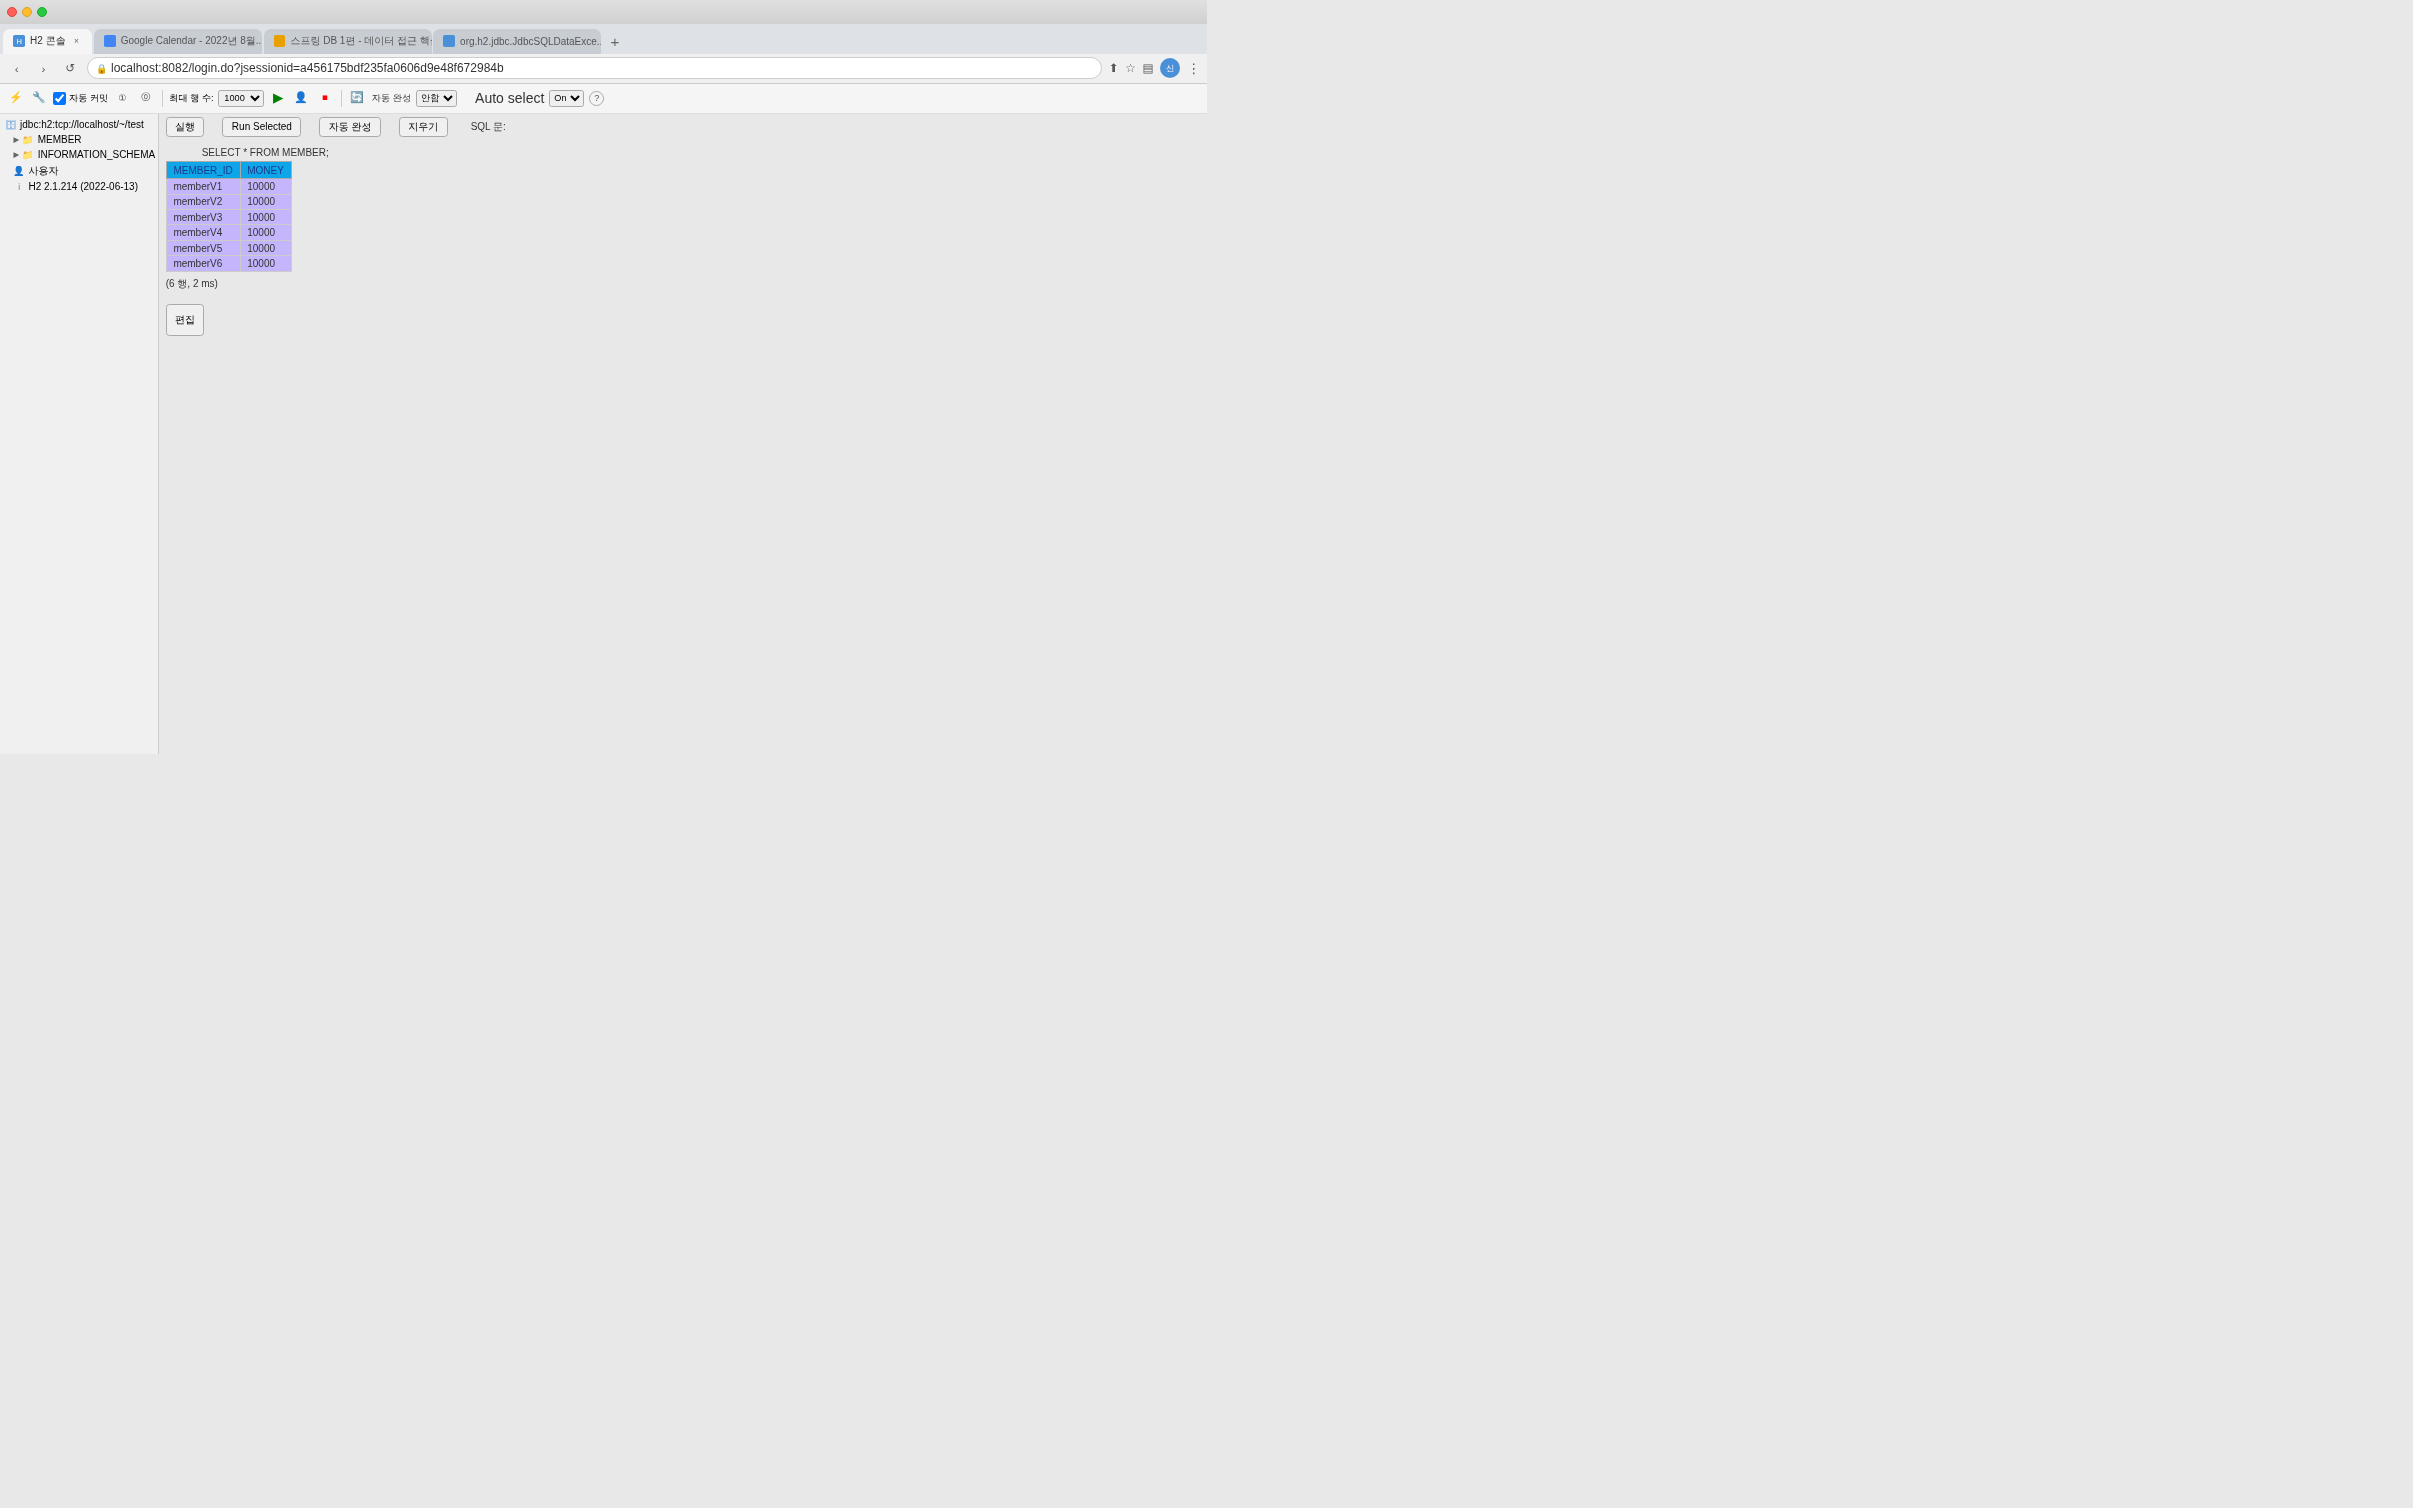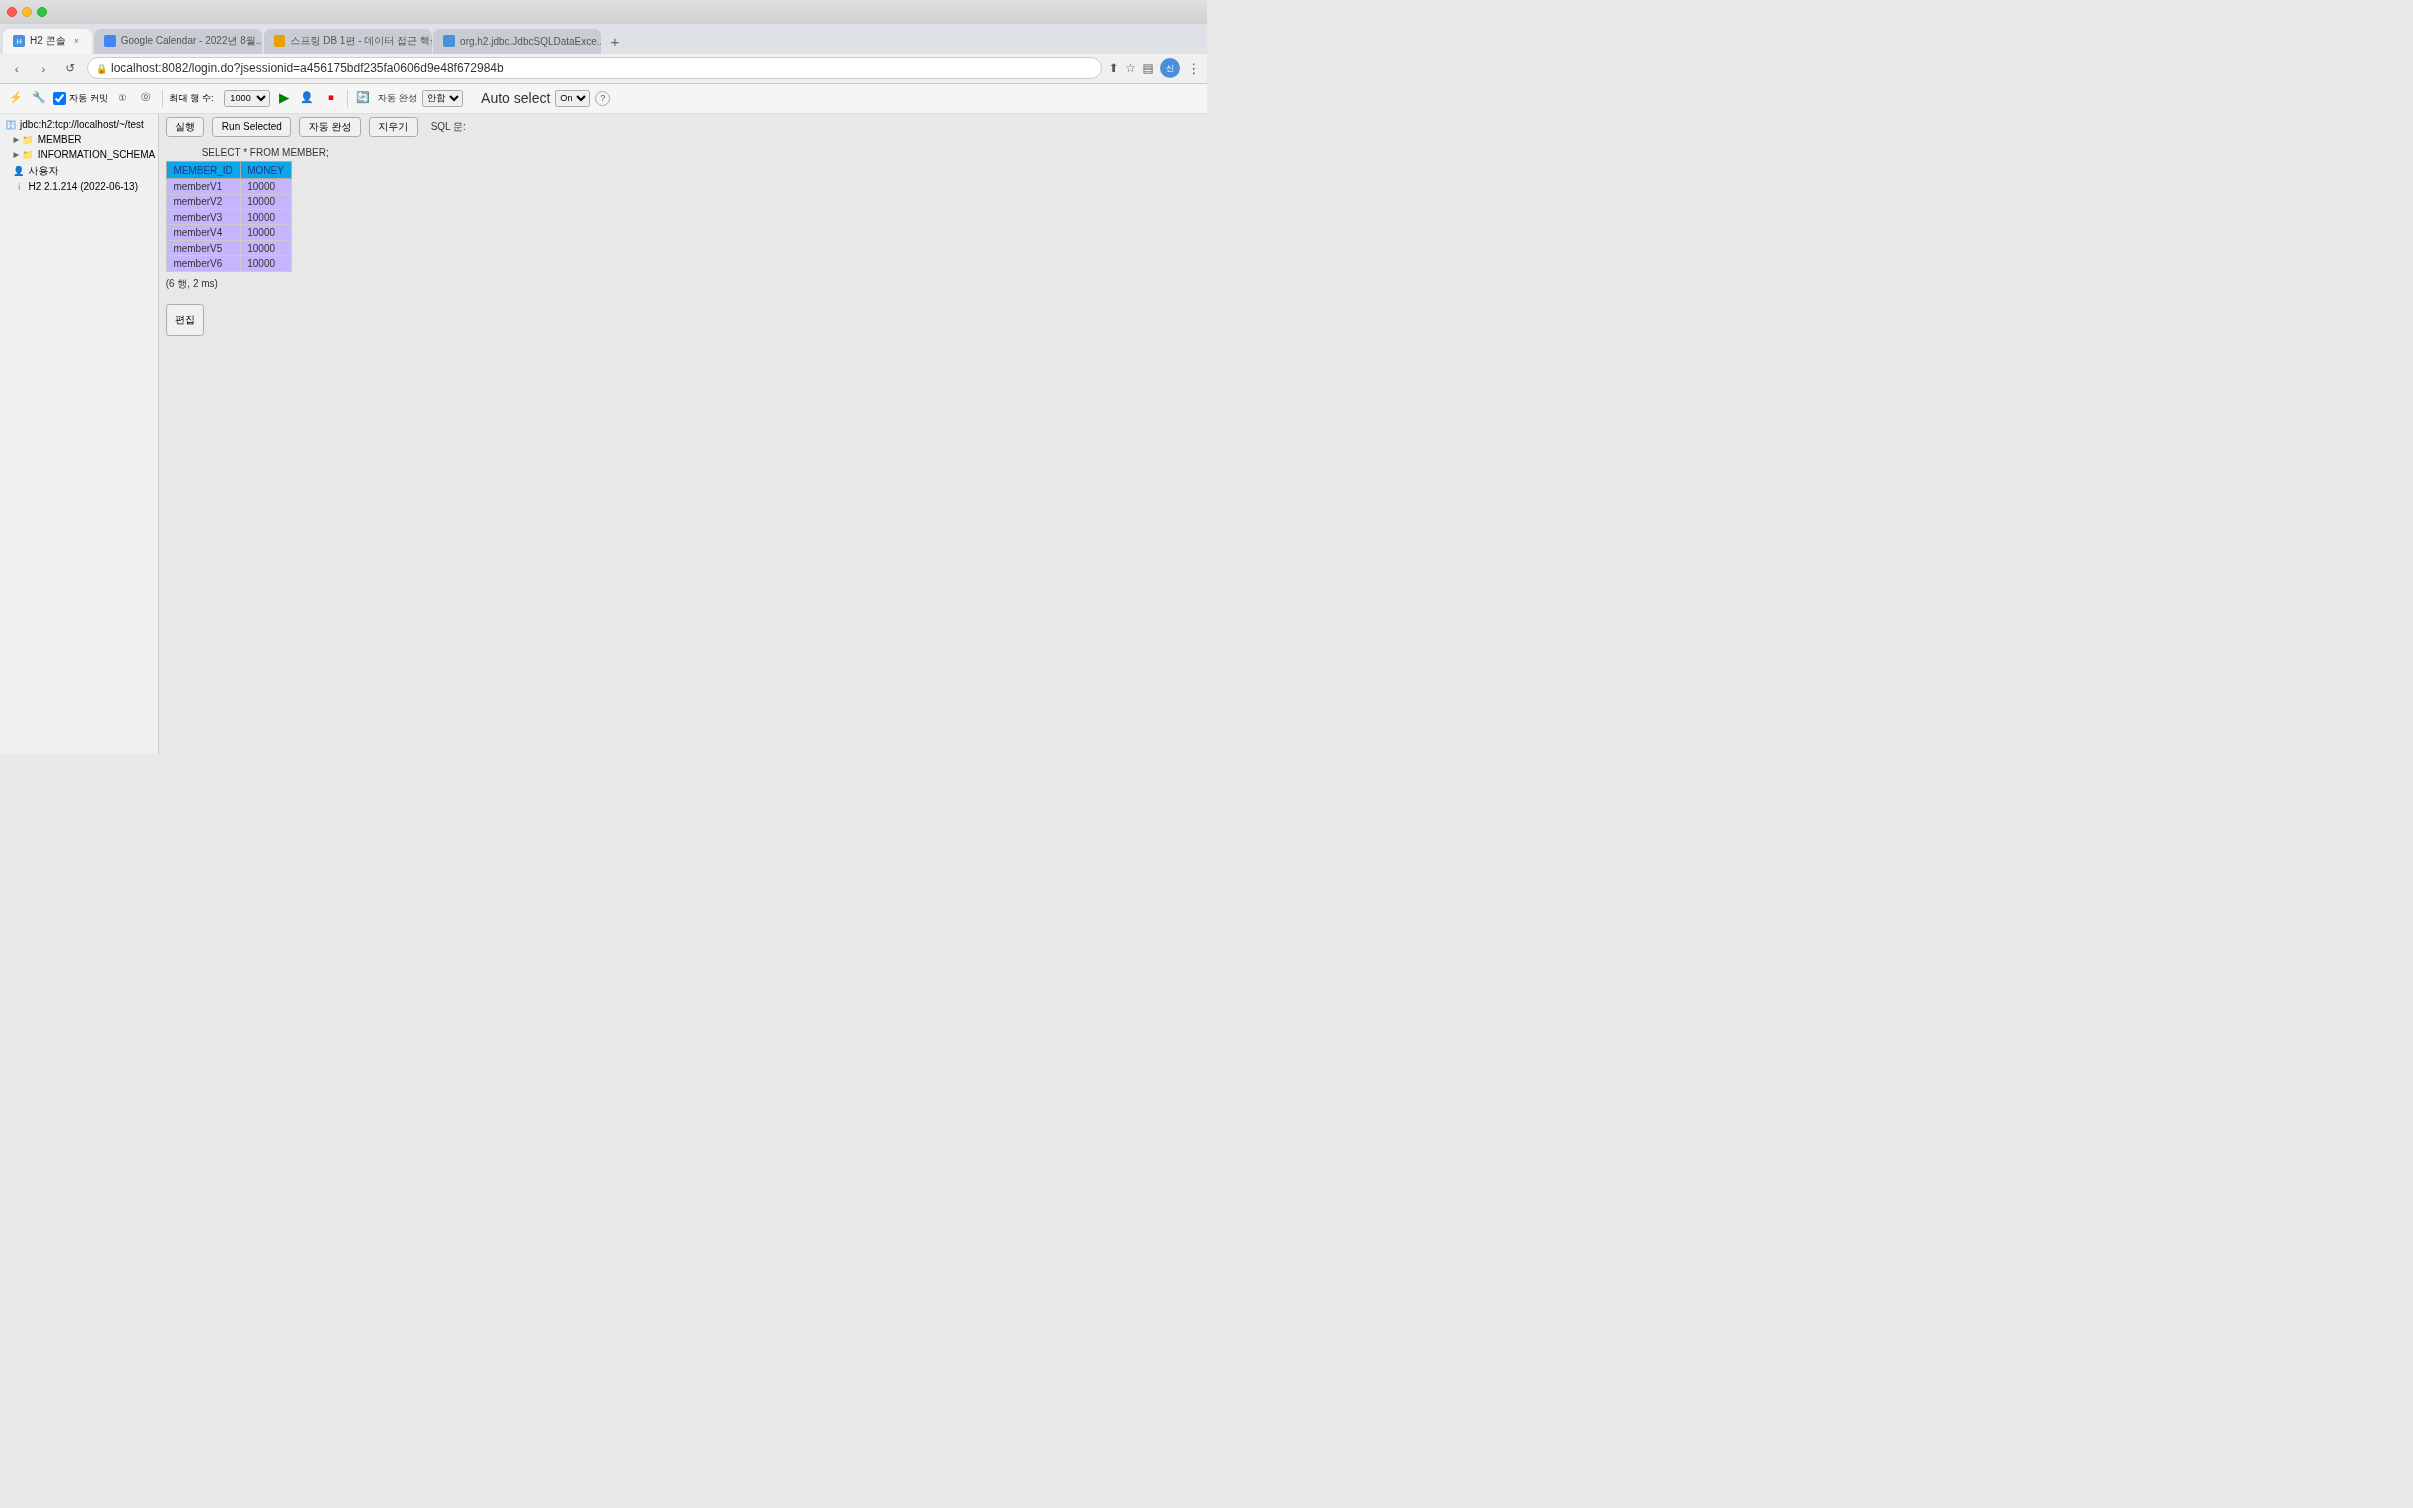--- a/index.html
+++ b/index.html
@@ -161,21 +161,21 @@
     }
     .toolbar-checkbox {
       display: flex;
       align-items: center;
       gap: 2.5px;
       font-size: 9.2px;
     }
     .max-rows-container {
       display: flex;
       align-items: center;
-      gap: 10px;
+      gap: 4px;
       font-size: 9.2px;
     }
     .max-rows-select {
       height: 17px;
       font-size: 9.2px;
       border: 0.8px solid #aaa;
       border-radius: 2.5px;
       padding: 0 1.7px;
     }
     .auto-complete-select {
@@ -240,21 +240,21 @@
       flex-direction: column;
       background: #e8e8e8;
       overflow: hidden;
     }
 
     
     .action-bar {
       display: flex;
       align-items: center;
       padding: 3.4px 6.7px;
-      gap: 8px;
+      gap: 18px;
       background: #e8e8e8;
     }
     .action-btn {
       height: 20px;
       padding: 0 8.4px;
       font-size: 10px;
       background: #f0f0f0;
       border: 0.8px solid #aaa;
       border-radius: 3.4px;
       cursor: pointer;

